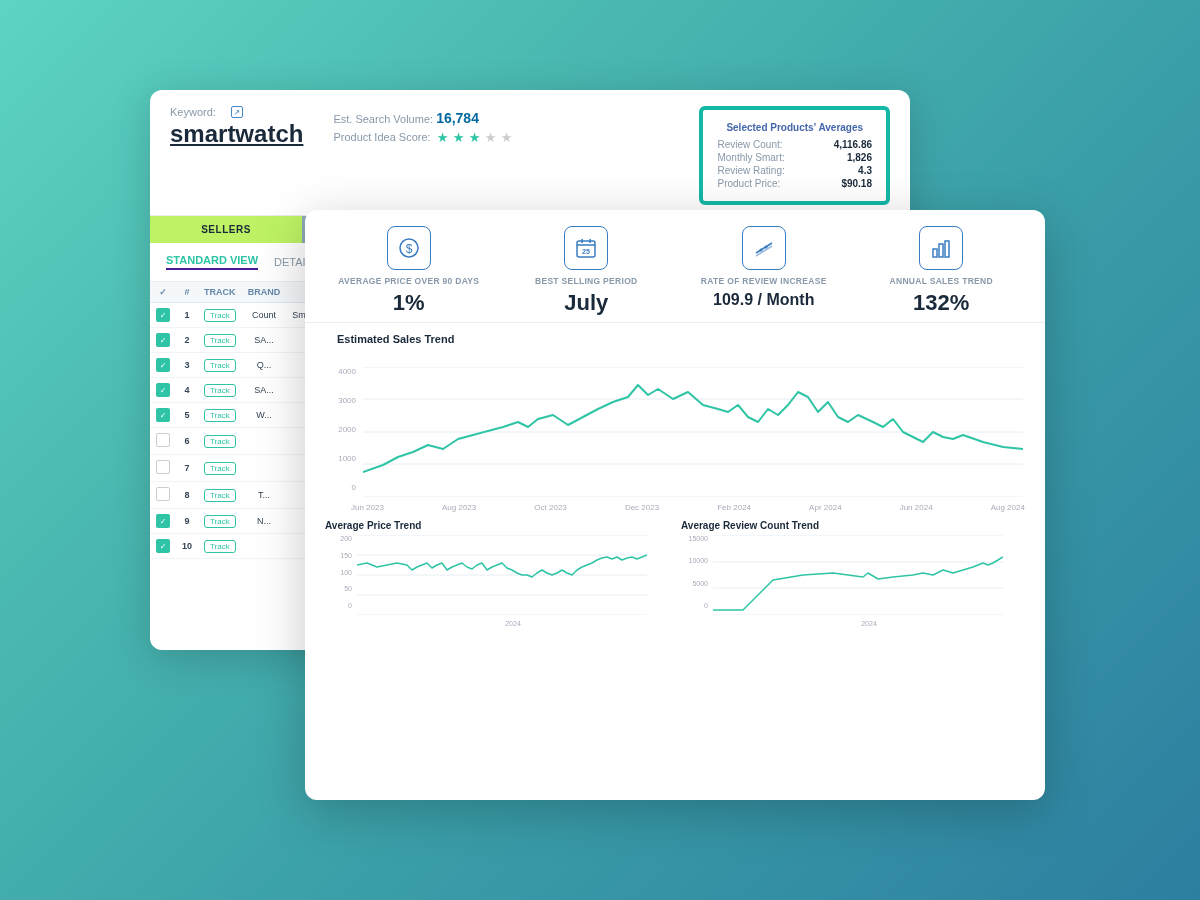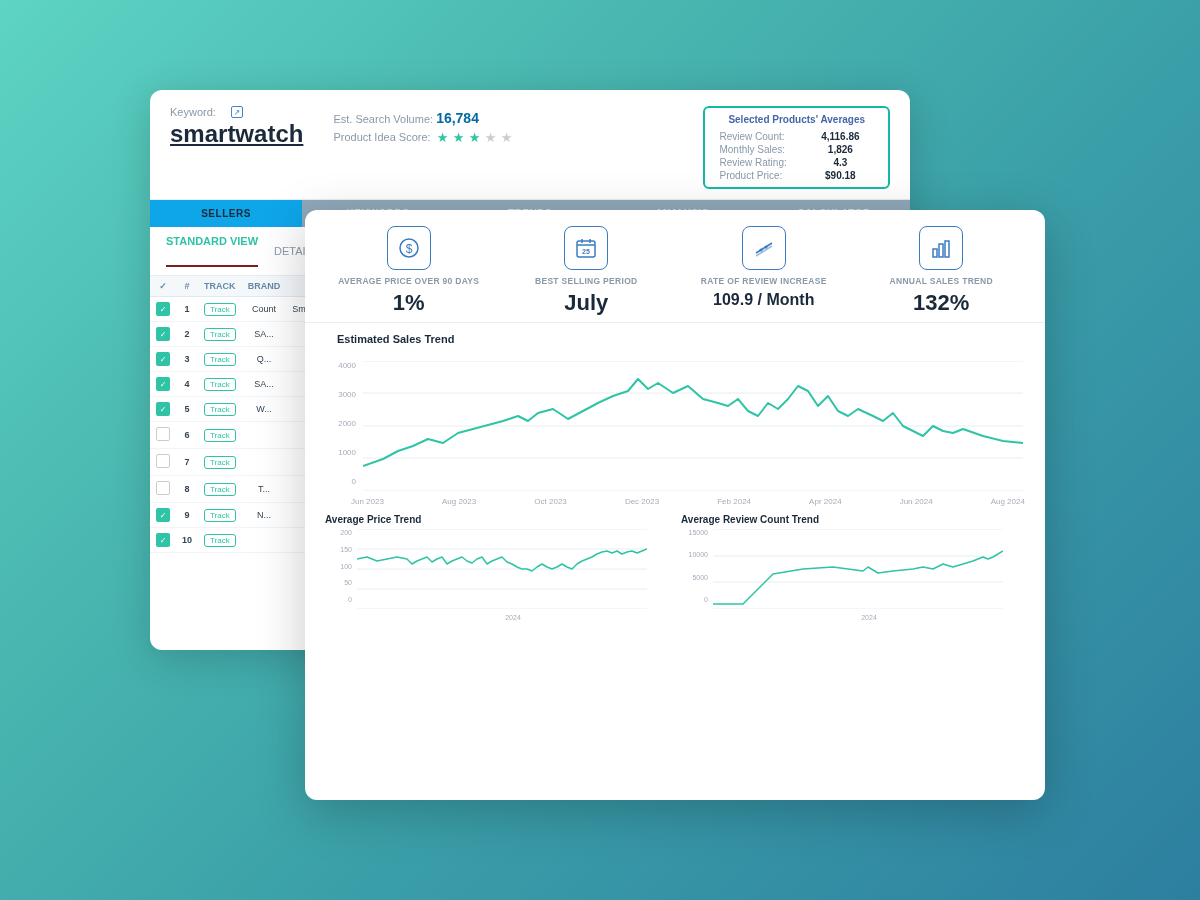--- a/index.html
+++ b/index.html
@@ -111,82 +111,82 @@
     .star {
       width: 14px;
       height: 14px;
       color: #2ec4a5;
       font-size: 13px;
     }
 
     .star-empty { color: #ccc; }
 
     .averages-box {
-      border: 2px solid #14b8a6;
+      border: 4px solid #14b8a6;
       border-radius: 6px;
-      padding: 6px 14px;
+      padding: 12px 14px;
       margin-left: auto;
     }
 
     .averages-title {
       font-size: 10px;
       color: #4466aa;
       font-weight: 600;
       text-align: center;
       margin-bottom: 6px;
     }
 
     .averages-grid {
       display: grid;
       grid-template-columns: 1fr 1fr;
       gap: 2px 20px;
       font-size: 10px;
     }
 
     .avg-label { color: #8899aa; }
-    .avg-value { font-weight: 700; color: #1a2a3a; text-align: center; }
+    .avg-value { font-weight: 700; color: #1a2a3a; text-align: right; }
 
     
     .back-tabs {
       display: flex;
       background: #8fa8b8;
     }
 
     .back-tab {
       flex: 1;
       padding: 8px 4px;
       text-align: center;
       font-size: 10px;
       font-weight: 600;
       letter-spacing: 0.5px;
       color: #d0dce6;
       cursor: pointer;
     }
 
     .back-tab.active {
-      background: #0ea5e9;
+      background: #bef264;
       color: #1a2a3a;
     }
 
     
     .view-toggle {
       display: flex;
       align-items: center;
       gap: 16px;
       padding: 8px 16px;
       border-bottom: 1px solid #e8edf2;
       font-size: 11px;
     }
 
     .view-opt {
       color: #2ec4a5;
       font-weight: 600;
       cursor: pointer;
-      border-bottom: 2px solid #7f1d1d;
-      padding-bottom: 18px;
+      border-bottom: 2px solid #4c1d95;
+      padding-bottom: 2px;
     }
 
     .view-opt-inactive {
       color: #8899aa;
       cursor: pointer;
     }
 
     .view-toggle-right {
       margin-left: auto;
       display: flex;
@@ -334,21 +334,21 @@
 
     
     .chart-section {
       padding: 10px 20px 8px;
     }
 
     .chart-title {
       font-size: 11px;
       font-weight: 700;
       color: #1a2a3a;
-      margin-bottom: 16px;
+      margin-bottom: 22px;
       padding-left: 12px;
     }
 
     .chart-wrap {
       position: relative;
       width: 100%;
     }
 
     .chart-y-labels {
       position: absolute;
@@ -458,21 +458,21 @@
               <span class="star star-empty">★</span>
             </div>
           </div>
         </div>
 
         <div class="averages-box">
           <div class="averages-title">Selected Products' Averages</div>
           <div class="averages-grid">
             <span class="avg-label">Review Count:</span>
             <span class="avg-value">4,116.86</span>
-            <span class="avg-label">Monthly Sales:</span>
+            <span class="avg-label">Monthly Smart:</span>
             <span class="avg-value">1,826</span>
             <span class="avg-label">Review Rating:</span>
             <span class="avg-value">4.3</span>
             <span class="avg-label">Product Price:</span>
             <span class="avg-value">$90.18</span>
           </div>
         </div>
       </div>
     </div>
 

